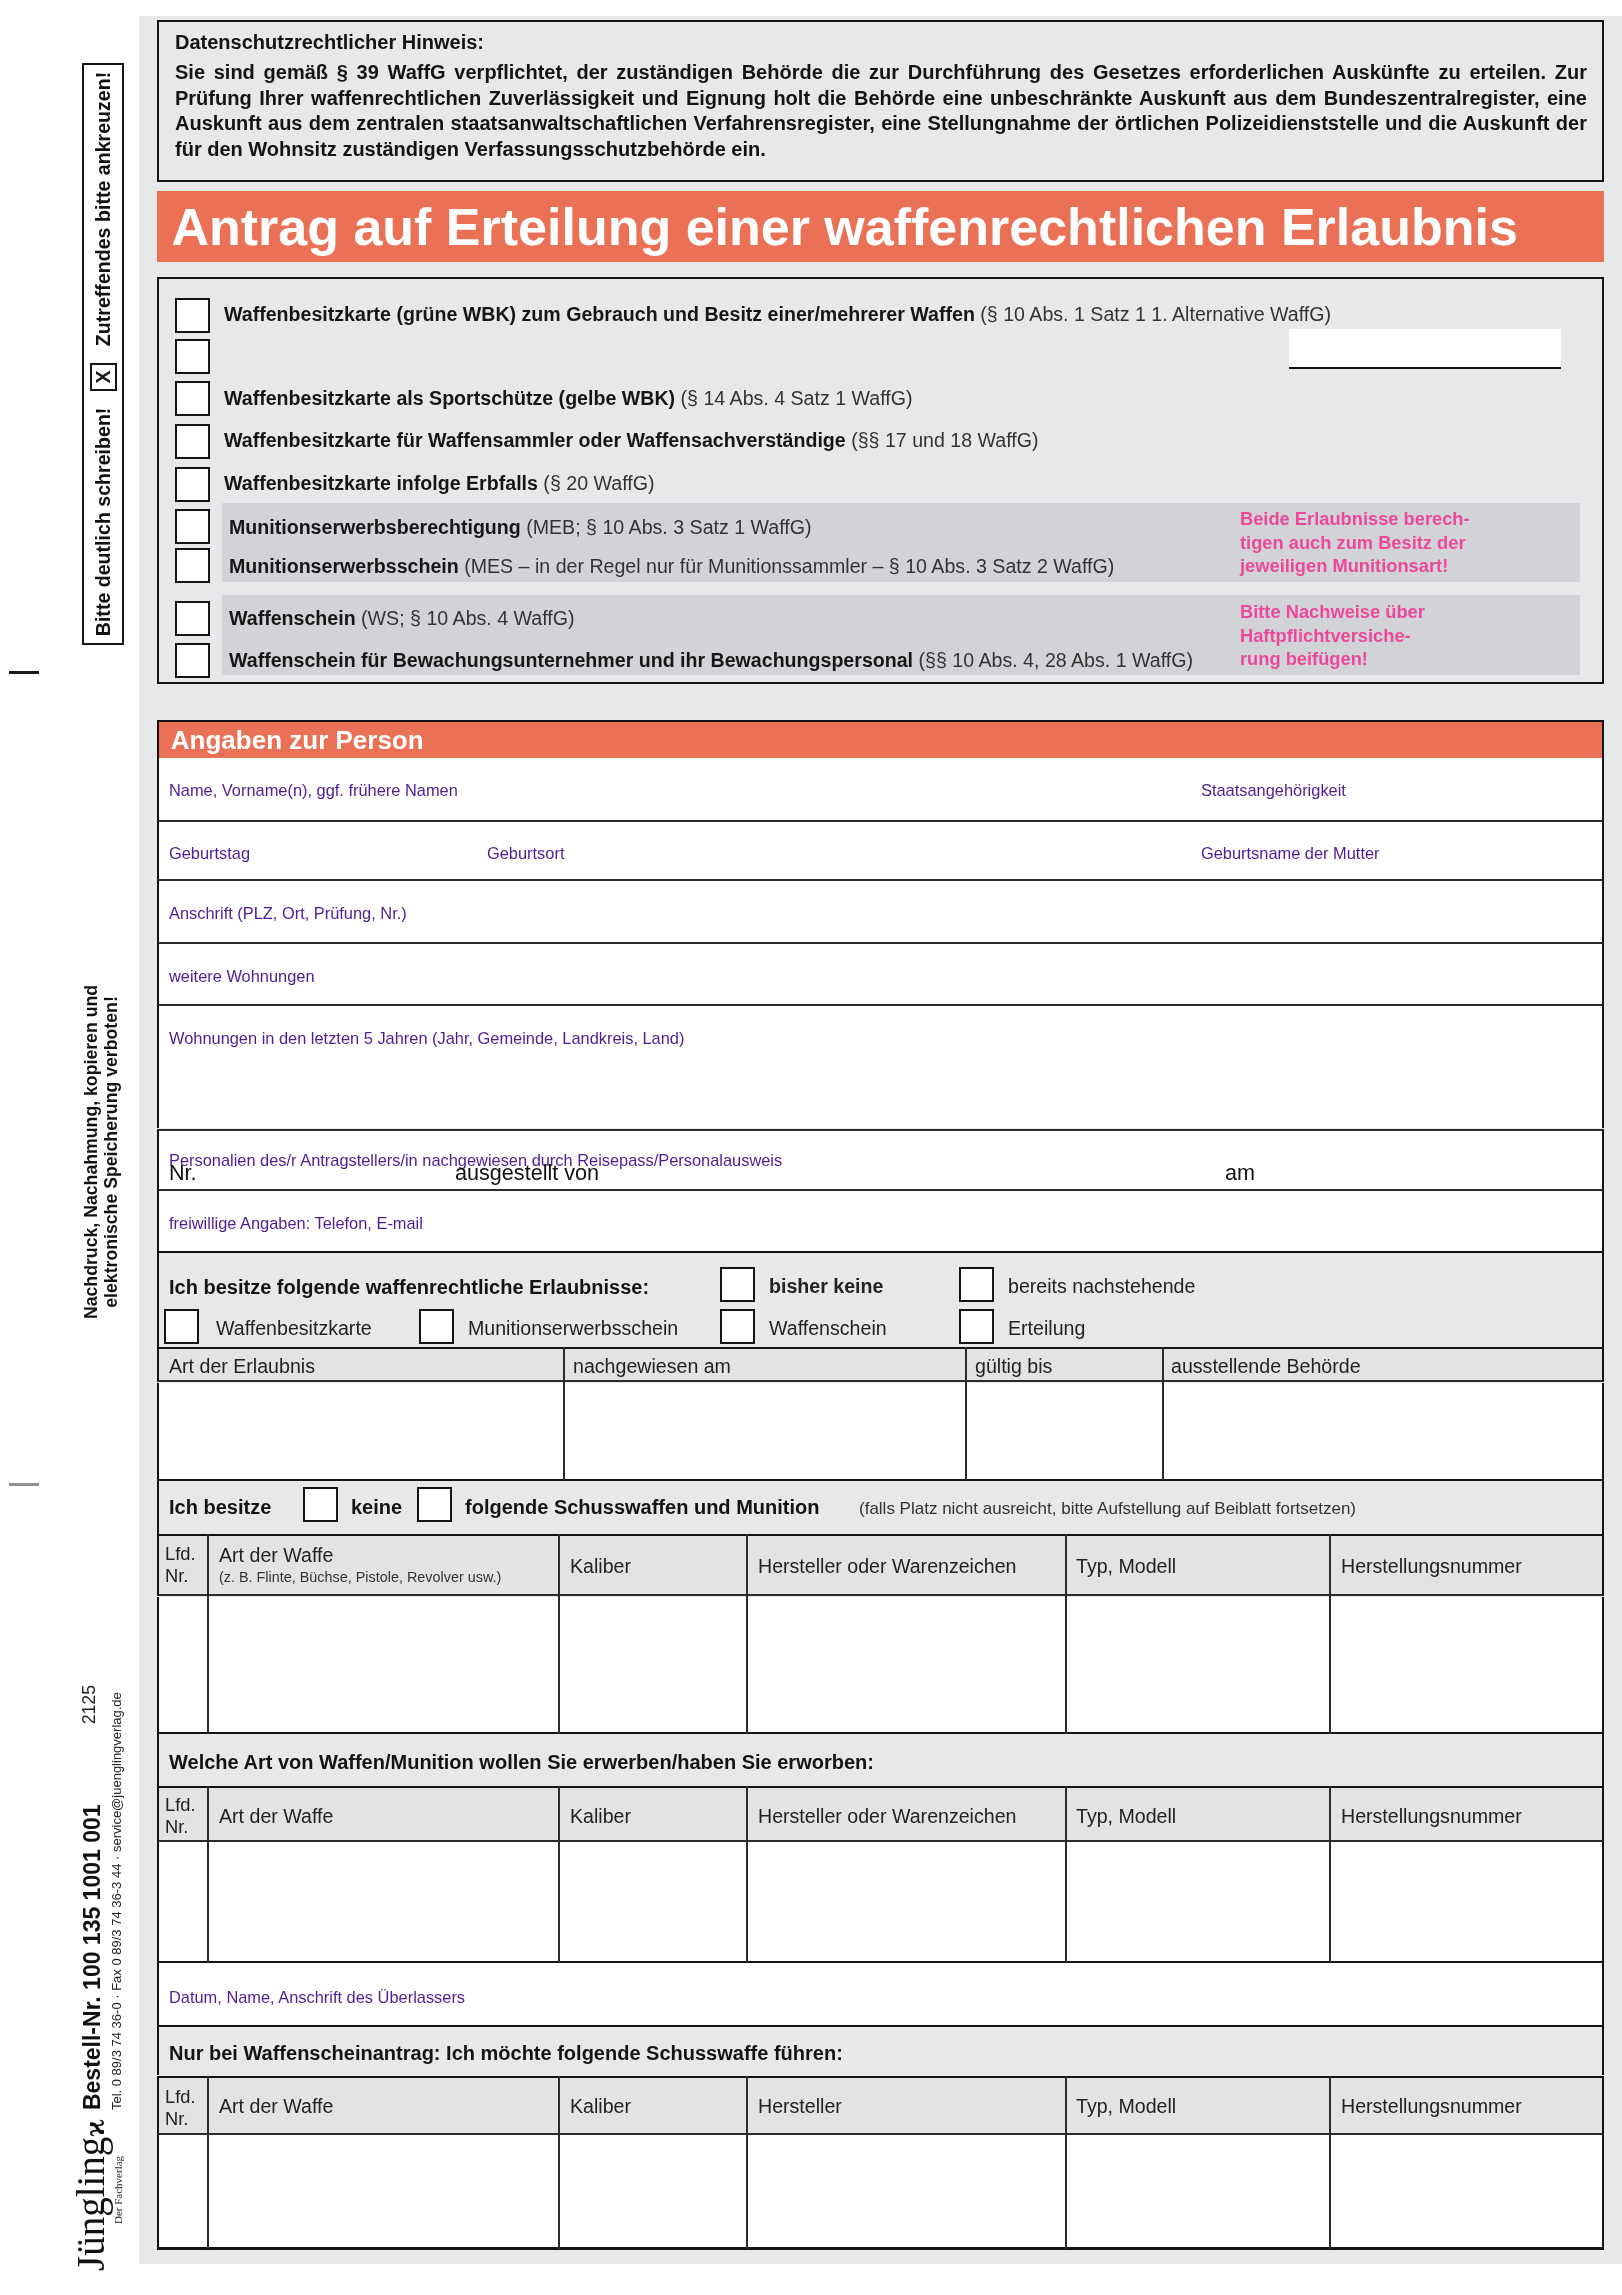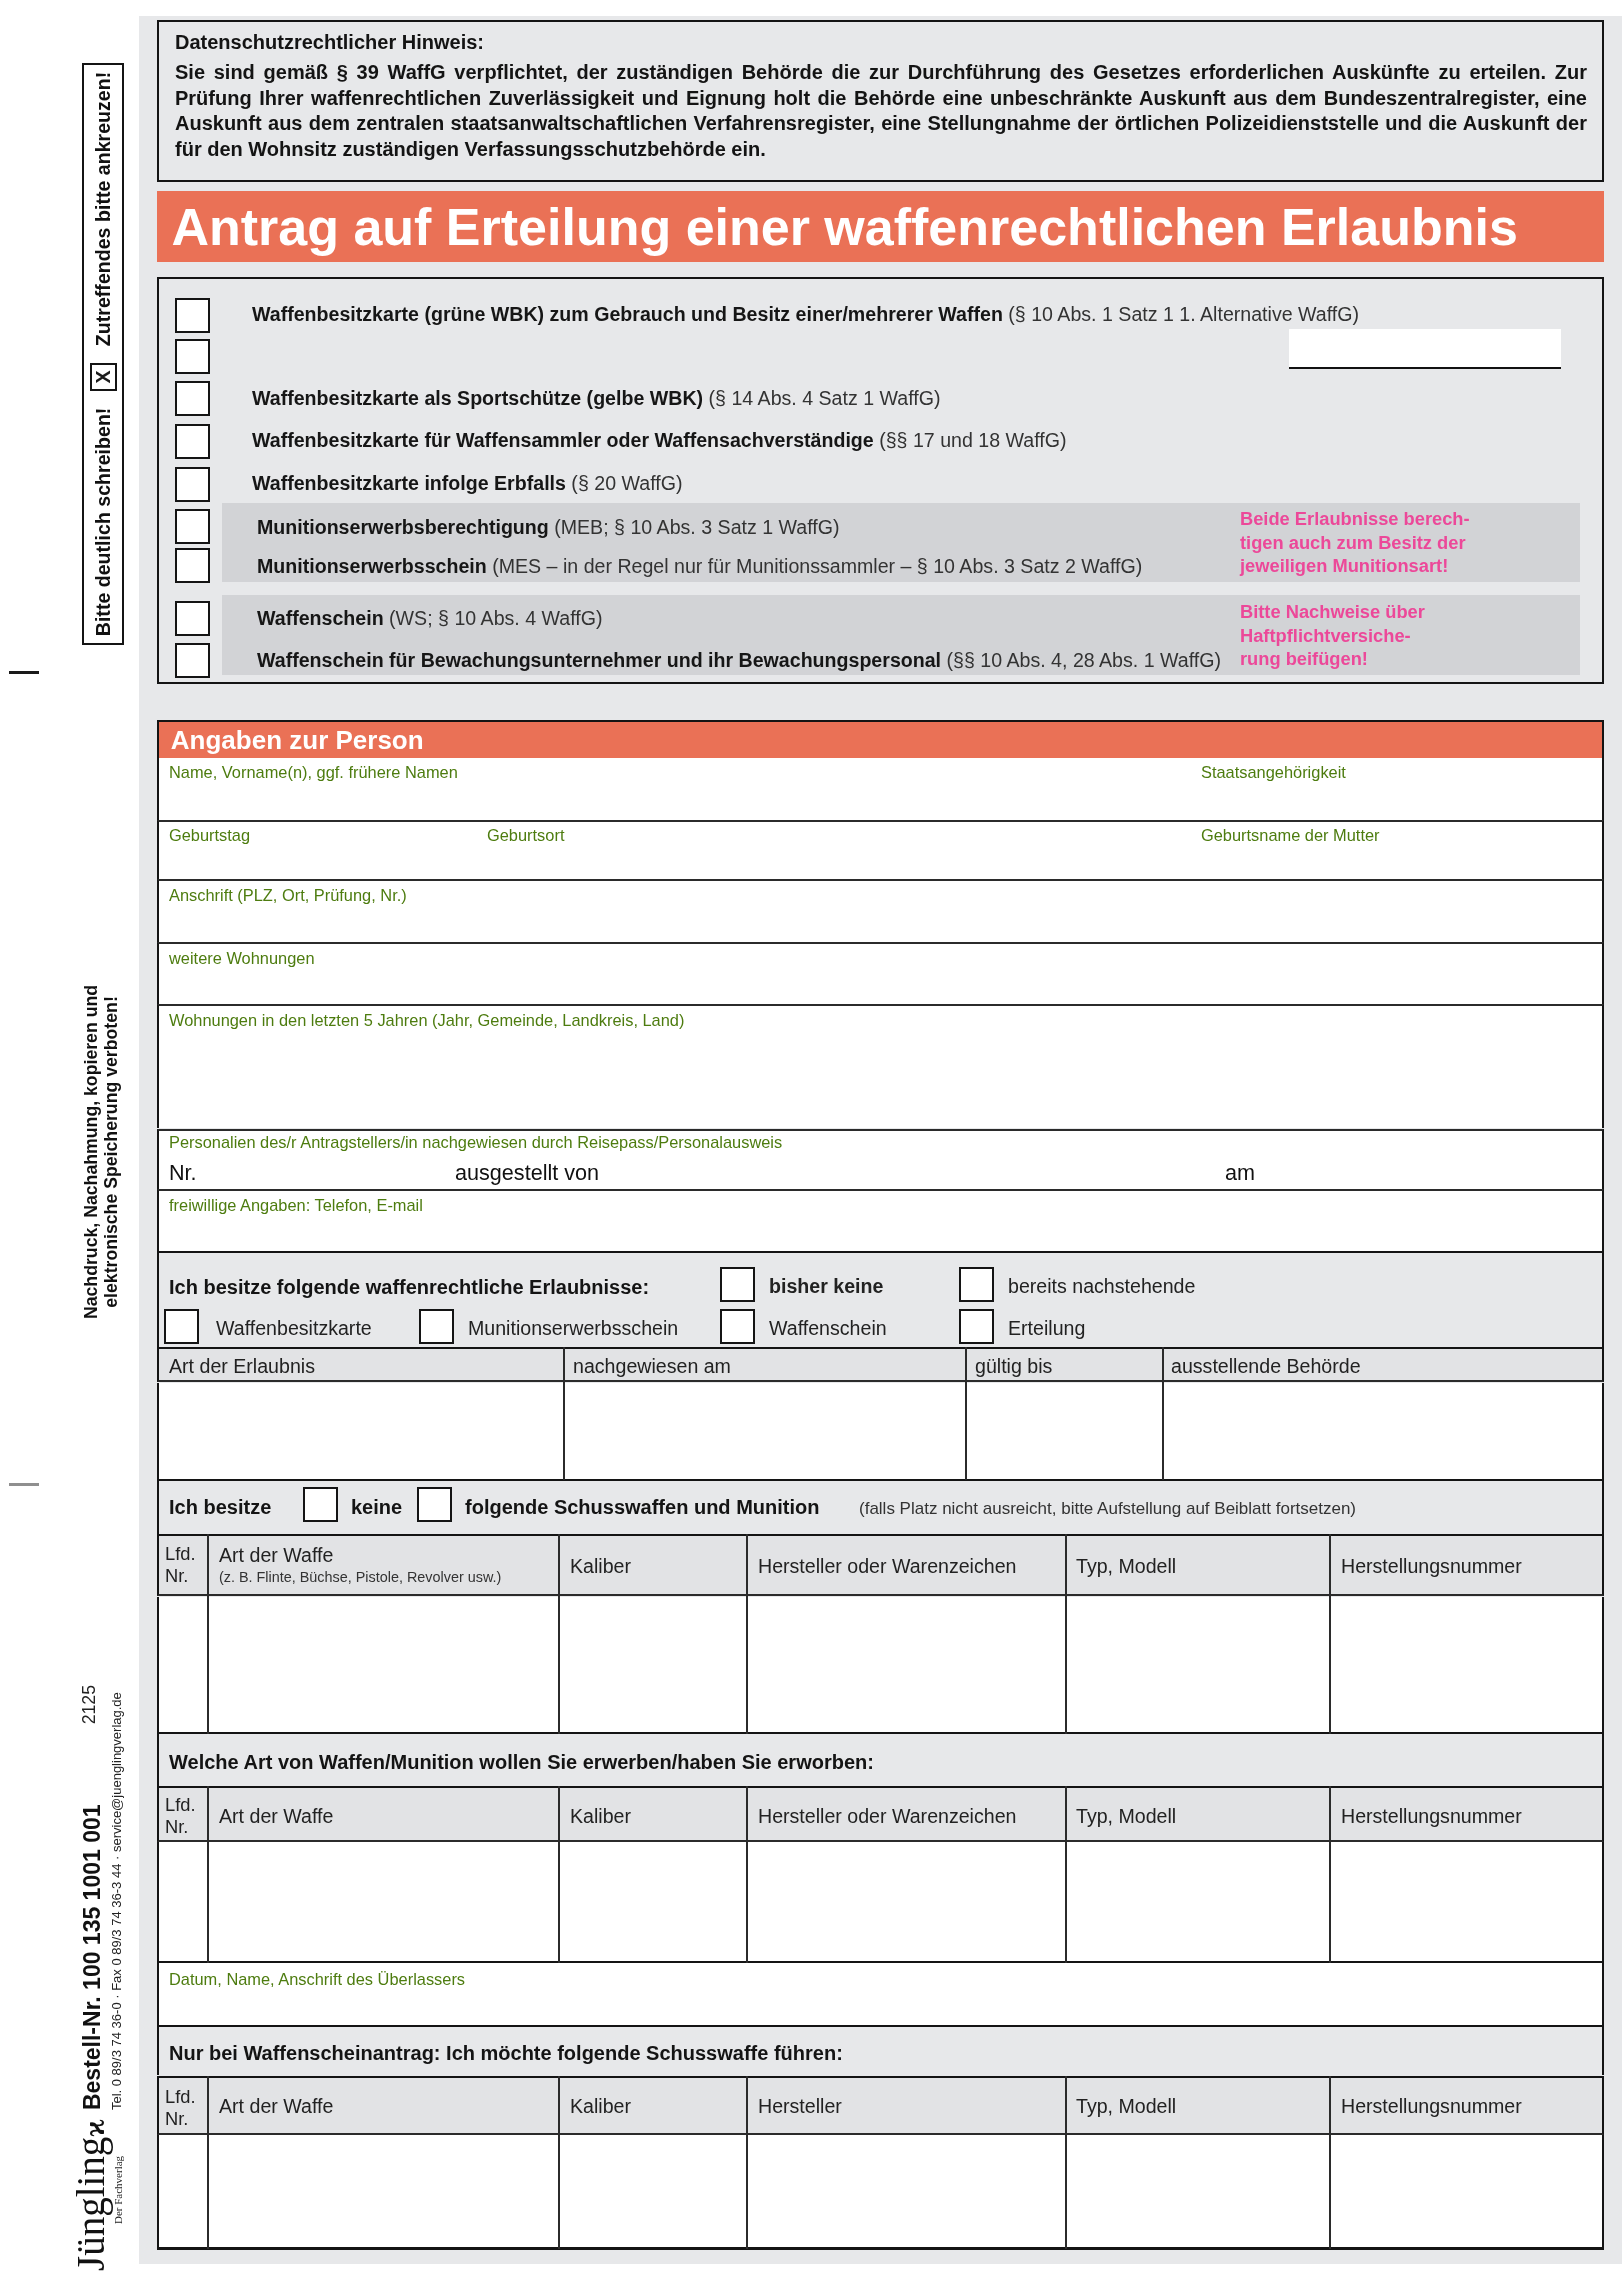--- a/index.html
+++ b/index.html
@@ -7,29 +7,29 @@
         font-family:"Liberation Sans",sans-serif;color:#1c1c1c;}
   .panel{position:absolute;left:139px;top:15.7px;width:1484px;height:2248px;background:#e7e8ea;}
   .box{position:absolute;border:2.6px solid #141414;background:#e7e8ea;box-sizing:border-box;}
   .titlebar{position:absolute;background:#ea7156;display:flex;align-items:center;}
   .titlebar .t{font-size:52px;font-weight:700;color:#ffffff;white-space:nowrap;padding-left:14.4px;letter-spacing:0px;}
   .sechdr{position:absolute;background:#ea7156;box-sizing:border-box;border:2px solid #141414;border-bottom:none;
           display:flex;align-items:center;}
   .sechdr .t{font-size:26px;font-weight:700;color:#fff;padding-left:11.8px;}
   .cb{position:absolute;width:31px;height:31px;background:#ffffff;border:2px solid #141414;box-sizing:content-box;}
   .item{position:absolute;font-size:19.6px;color:#161616;white-space:nowrap;}
-  .item b{font-weight:700;margin-left:28px;}
+  .item b{font-weight:700;}
   .item .ref{font-weight:400;color:#333;}
   .strip{position:absolute;background:#d2d3d6;}
   .note{position:absolute;font-weight:700;font-size:18.3px;line-height:23.6px;white-space:pre-line;color:#ec4899;}
   .row{position:absolute;background:#ffffff;border-left:2px solid #141414;border-right:2px solid #141414;box-sizing:border-box;}
   .grow{position:absolute;background:#e7e8ea;border-left:2px solid #141414;border-right:2px solid #141414;box-sizing:border-box;}
   .hdrrow{position:absolute;background:#e2e3e5;border-left:2px solid #141414;border-right:2px solid #141414;
           border-top:2.6px solid #141414;border-bottom:2px solid #2b2b2b;box-sizing:border-box;}
-  .lbl{position:absolute;font-size:16.4px;color:#4d7c0f;white-space:nowrap;}
+  .lbl{position:absolute;font-size:16.4px;color:#4c1d95;white-space:nowrap;margin-top:18px;}
   .big{position:absolute;font-size:21.6px;color:#111;white-space:nowrap;}
   .hdr{position:absolute;font-size:19.6px;color:#222;white-space:nowrap;}
   .sub{position:absolute;font-size:14.4px;color:#333;white-space:nowrap;}
   .two{position:absolute;font-size:18.3px;line-height:21.6px;color:#222;white-space:pre-line;}
   .vsep{position:absolute;width:2px;background:#2b2b2b;}
   .bold31{position:absolute;font-size:20px;font-weight:700;color:#141414;white-space:nowrap;}
   .norm26{position:absolute;font-size:17px;color:#333;white-space:nowrap;}
   .rotwrap{position:absolute;}
   .rot{transform-origin:top left;position:absolute;left:0;top:0;}
   .instr{border:2px solid #141414;background:#fff;display:flex;align-items:center;justify-content:center;gap:17px;box-sizing:border-box;}

